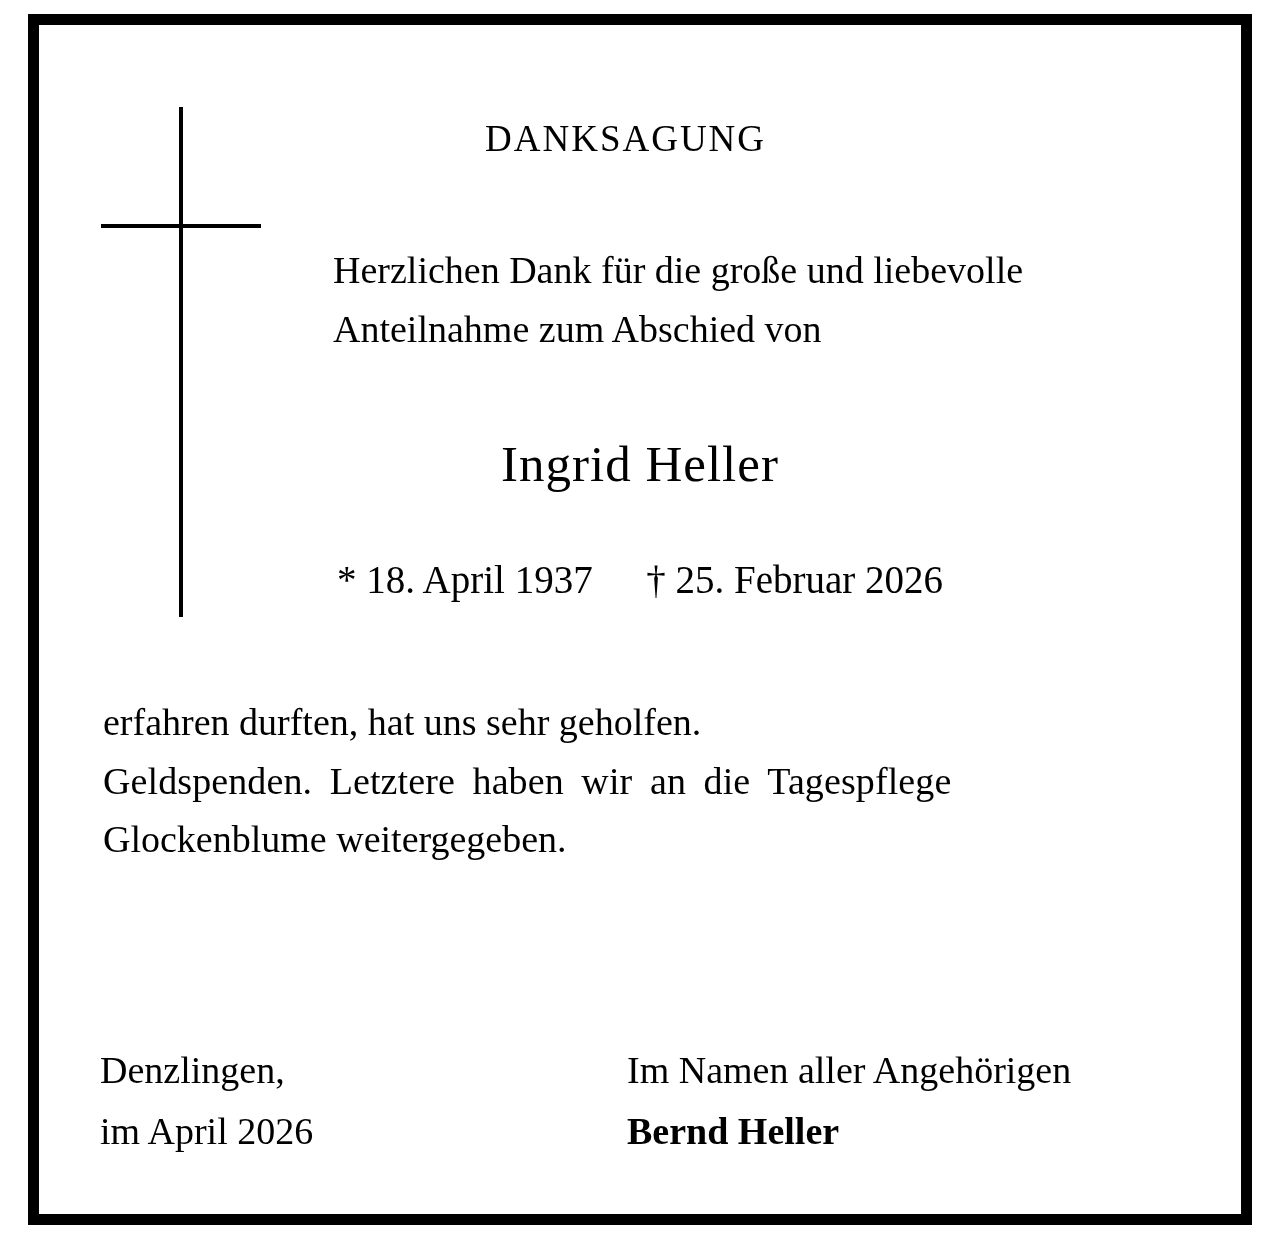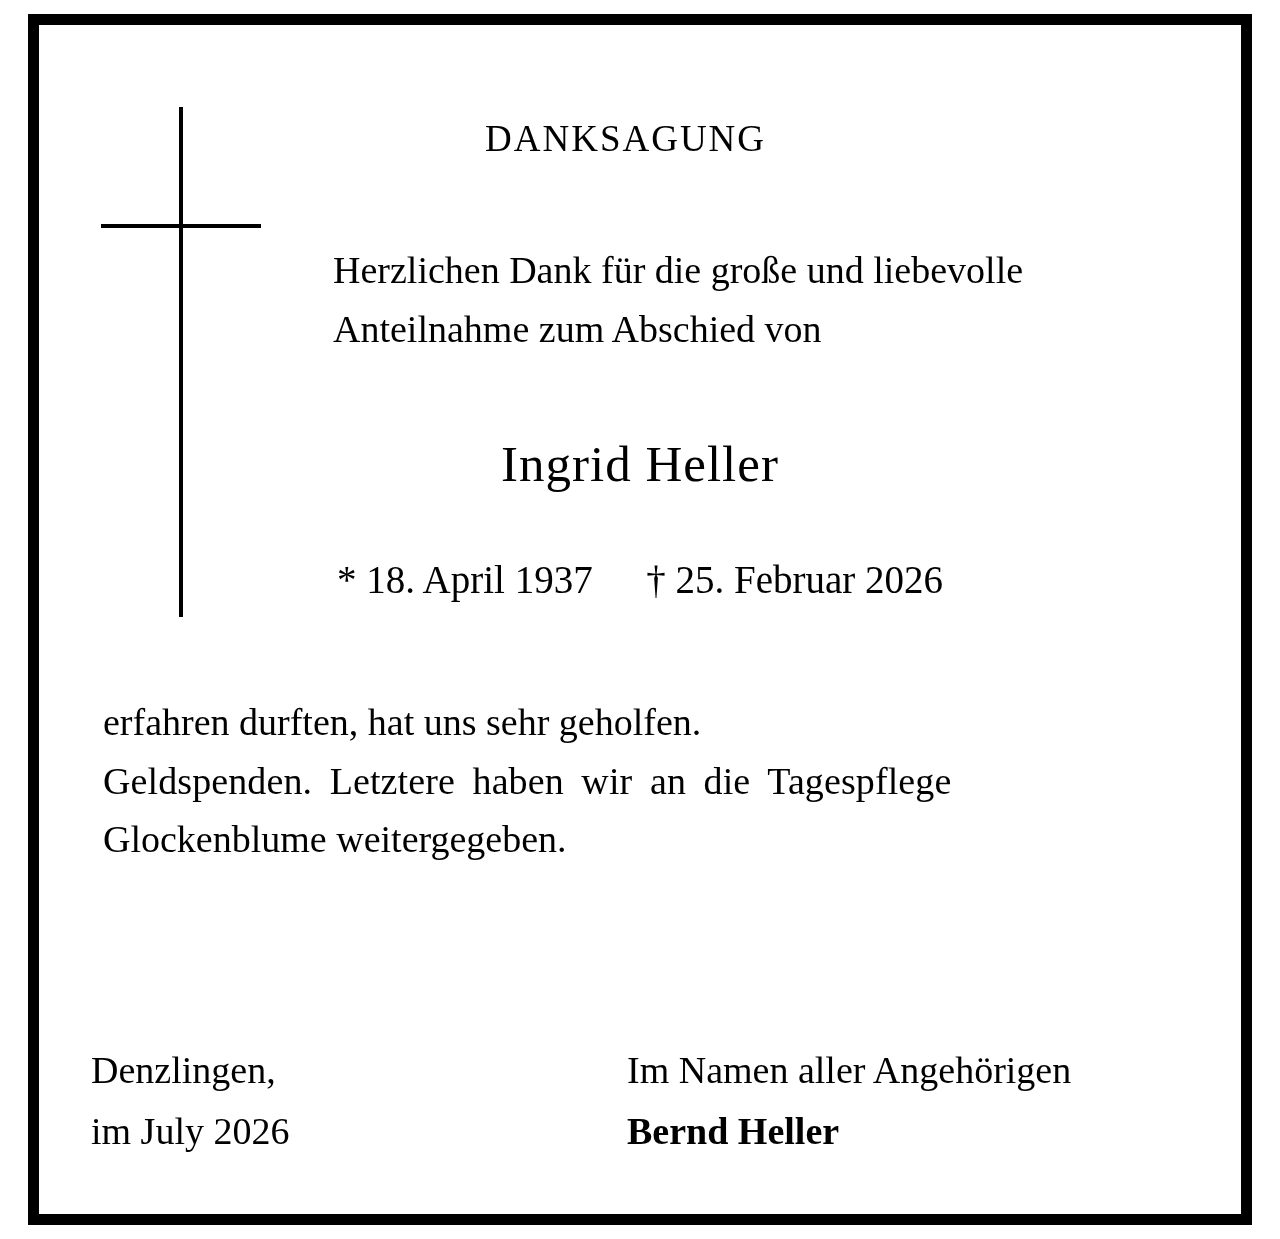--- a/index.html
+++ b/index.html
@@ -117,21 +117,21 @@
   }
   .body-text .justified {
     display: block;
     white-space: nowrap;
     letter-spacing: 0.1px;
     word-spacing: 8px;
   }
 
   .place {
     position: absolute;
-    left: 52px;
+    left: 61px;
     top: 1015px;
     font-size: 38px;
     line-height: 1.6;
   }
   .place .line { display: block; white-space: nowrap; }
 
   .family {
     position: absolute;
     left: 588px;
     top: 1015px;
@@ -168,21 +168,21 @@
     </div>
 
     <div class="body-text">
       <span class="line">erfahren durften, hat uns sehr geholfen.</span>
       <span class="justified">Geldspenden. Letztere haben wir an die Tagespflege</span>
       <span class="line">Glockenblume weitergegeben.</span>
     </div>
 
     <div class="place">
       <span class="line">Denzlingen,</span>
-      <span class="line">im July 2026</span>
+      <span class="line">im April 2026</span>
     </div>
 
     <div class="family">
       <span class="line">Im Namen aller Angehörigen</span>
       <span class="line signer">Bernd Heller</span>
     </div>
 
   </div>
 </div>
 

